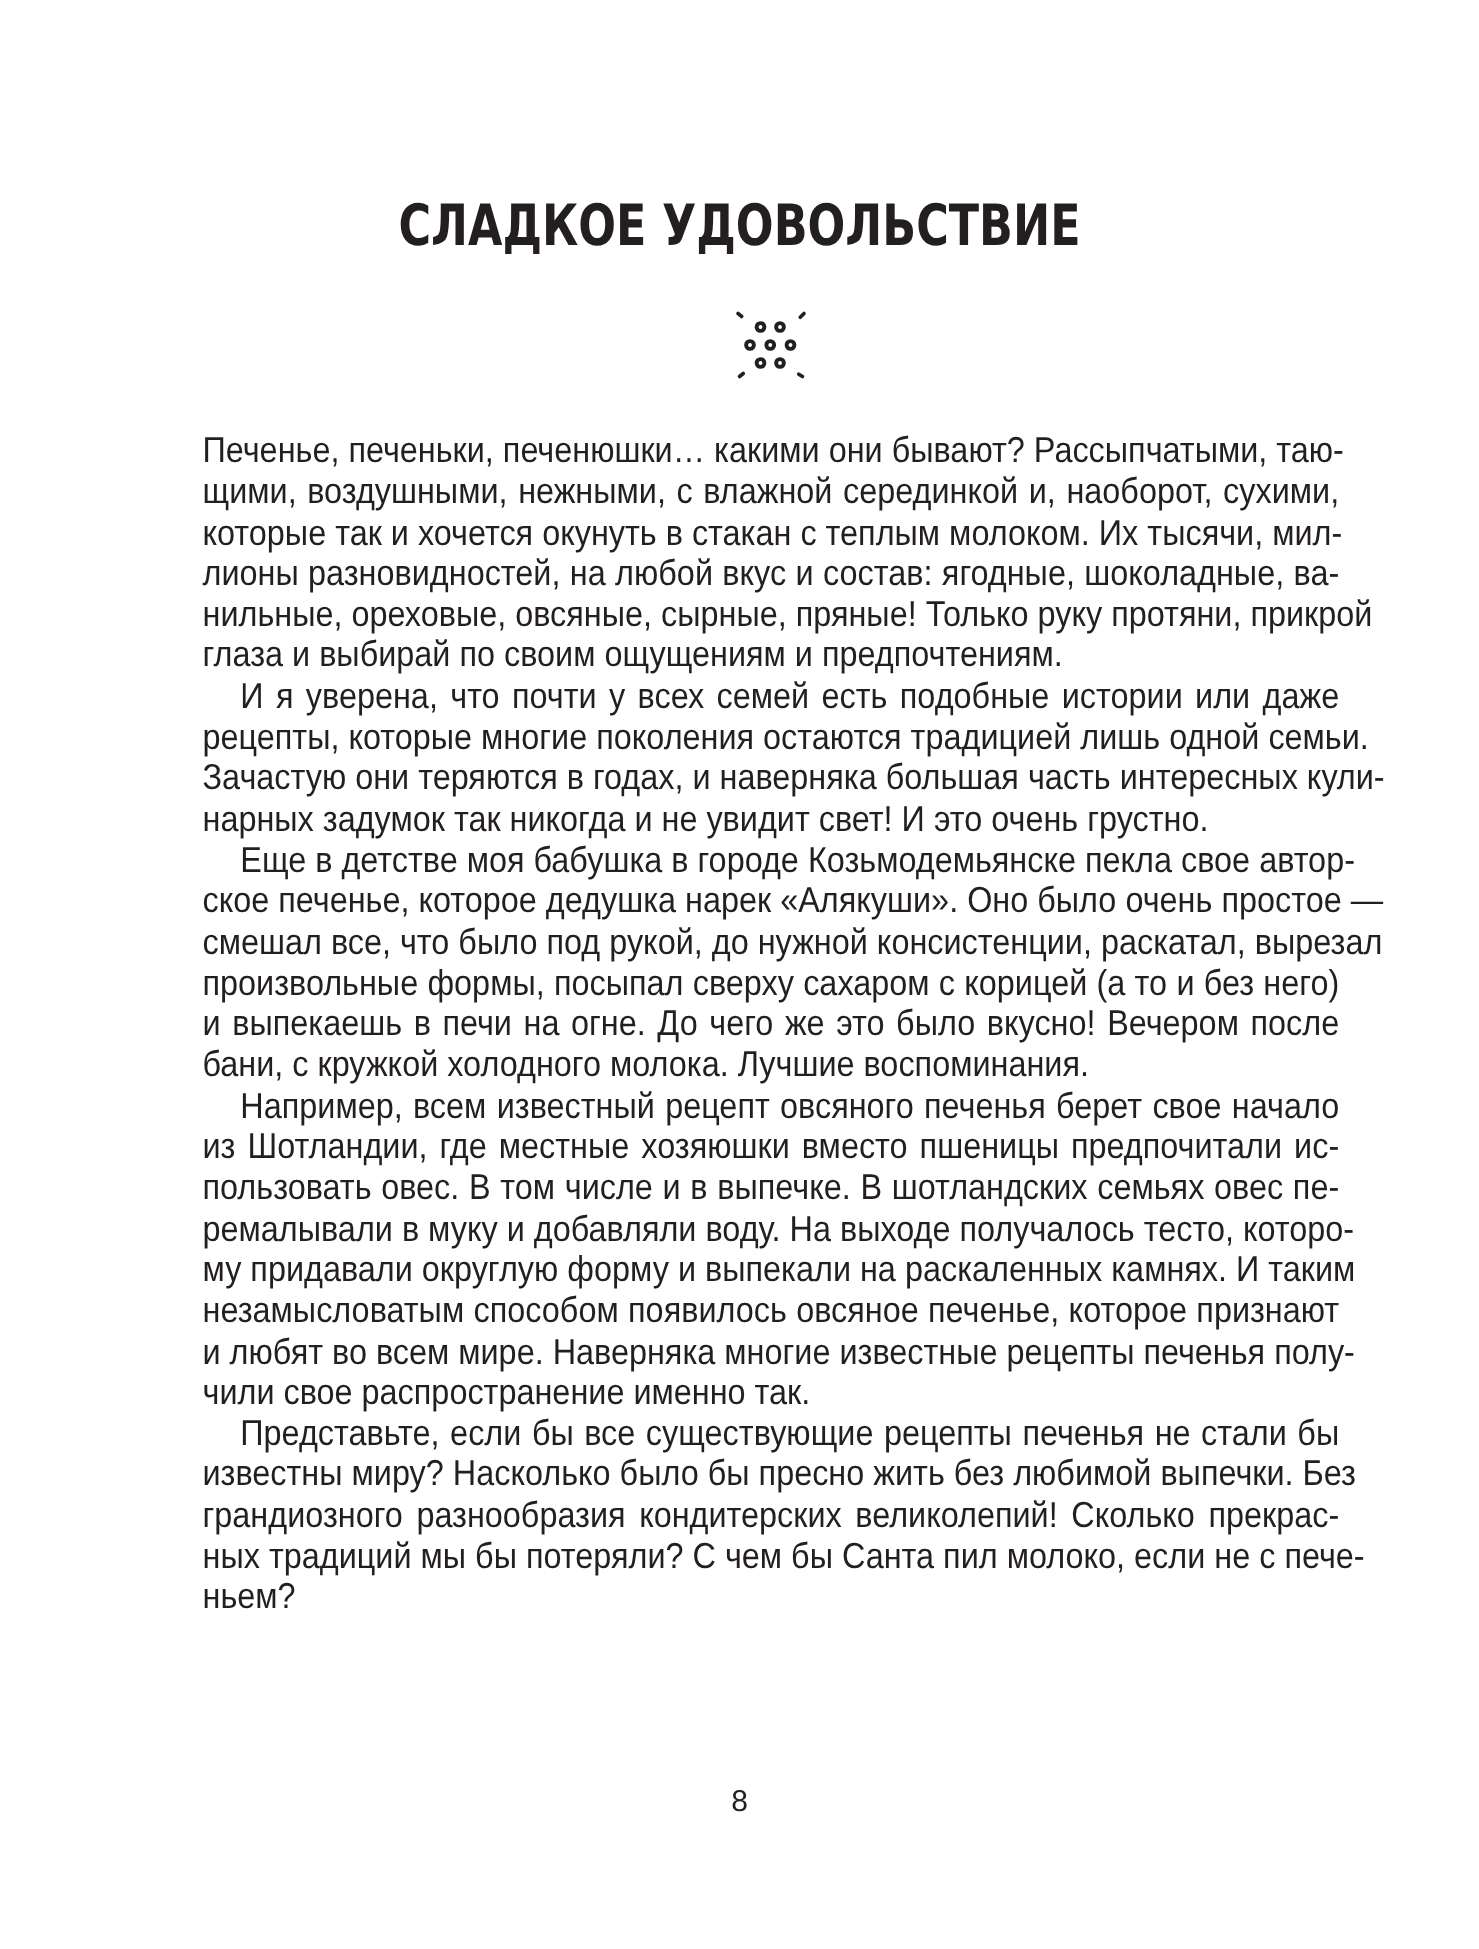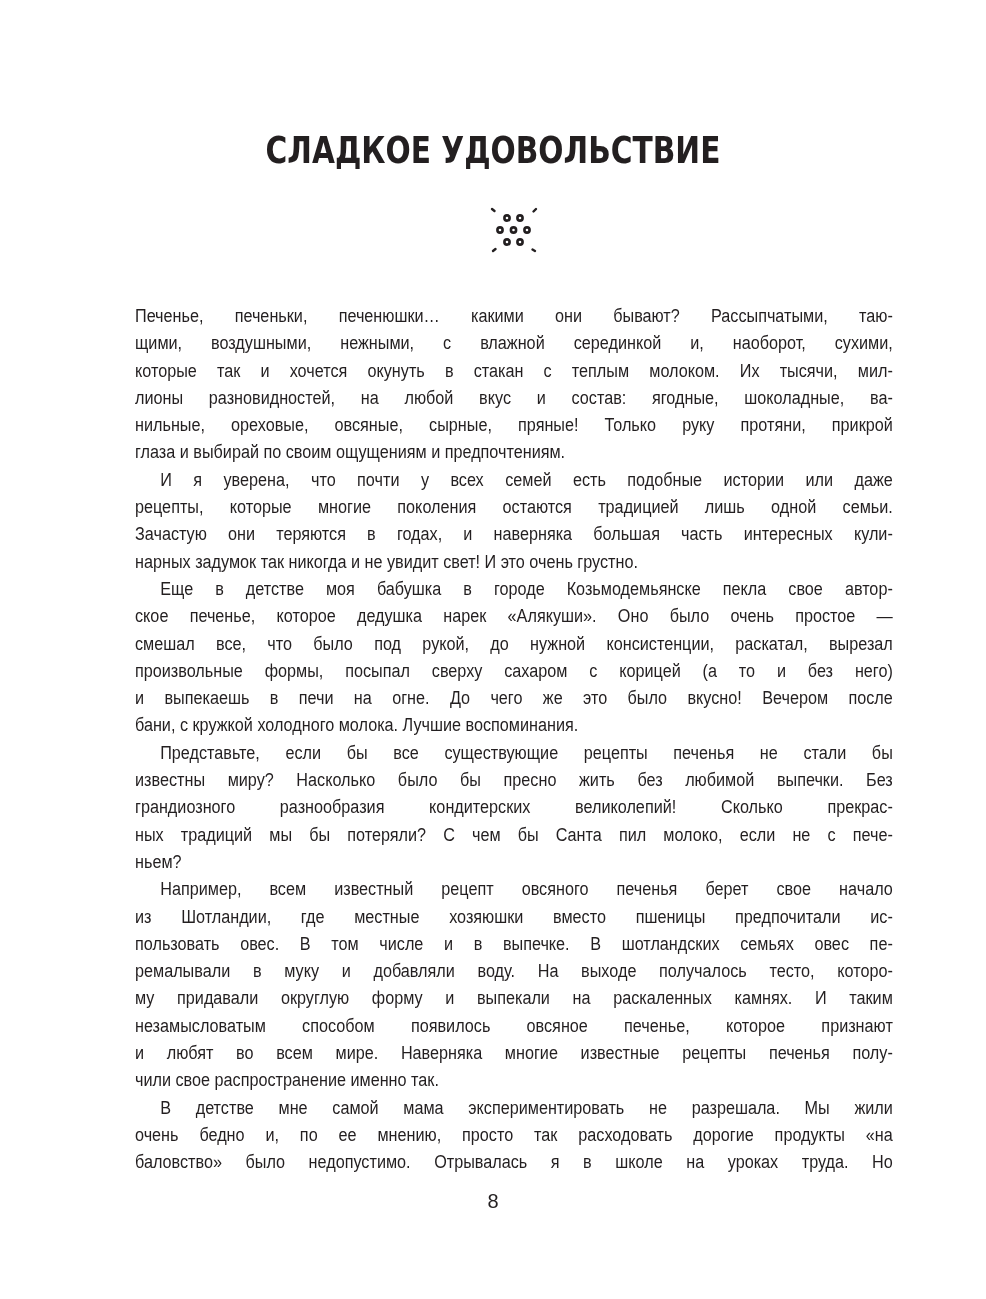--- a/index.html
+++ b/index.html
@@ -32,24 +32,24 @@
     .ornament {
       position: absolute;
       left: 488px;
       top: 205px;
       width: 52px;
       height: 50px;
     }
     .body-text {
       position: absolute;
       left: 135px;
-      top: 303px;
+      top: 287px;
       width: 758px;
       font-family: "Liberation Sans", sans-serif;
-      font-size: 18px;
+      font-size: 24px;
       color: #231f20;
     }
     .line {
       height: 27.3px;
       line-height: 27.3px;
       white-space: nowrap;
       text-align: justify;
       text-align-last: justify;
       transform: scaleX(0.9);
       transform-origin: 0 50%;
@@ -117,38 +117,33 @@
   <div>
     <div class="line indent">Еще в детстве моя бабушка в городе Козьмодемьянске пекла свое автор-</div>
     <div class="line">ское печенье, которое дедушка нарек «Алякуши». Оно было очень простое —</div>
     <div class="line">смешал все, что было под рукой, до нужной консистенции, раскатал, вырезал</div>
     <div class="line">произвольные формы, посыпал сверху сахаром с корицей (а то и без него)</div>
     <div class="line">и выпекаешь в печи на огне. До чего же это было вкусно! Вечером после</div>
     <div class="line last">бани, с кружкой холодного молока. Лучшие воспоминания.</div>
   </div>
 
   <div>
-    <div class="line indent">Представьте, если бы все существующие рецепты печенья не стали бы</div>
-    <div class="line">известны миру? Насколько было бы пресно жить без любимой выпечки. Без</div>
-    <div class="line">грандиозного разнообразия кондитерских великолепий! Сколько прекрас-</div>
-    <div class="line">ных традиций мы бы потеряли? С чем бы Санта пил молоко, если не с пече-</div>
-    <div class="line last">ньем?</div>
-  </div>
-
-  <div>
     <div class="line indent">Например, всем известный рецепт овсяного печенья берет свое начало</div>
     <div class="line">из Шотландии, где местные хозяюшки вместо пшеницы предпочитали ис-</div>
     <div class="line">пользовать овес. В том числе и в выпечке. В шотландских семьях овес пе-</div>
     <div class="line">ремалывали в муку и добавляли воду. На выходе получалось тесто, которо-</div>
     <div class="line">му придавали округлую форму и выпекали на раскаленных камнях. И таким</div>
     <div class="line">незамысловатым способом появилось овсяное печенье, которое признают</div>
     <div class="line">и любят во всем мире. Наверняка многие известные рецепты печенья полу-</div>
     <div class="line last">чили свое распространение именно так.</div>
   </div>
 
   <div>
-    <div class="line indent">В детстве мне самой мама экспериментировать не разрешала. Мы жили</div>
-    <div class="line">очень бедно и, по ее мнению, просто так расходовать дорогие продукты «на</div>
-    <div class="line">баловство» было недопустимо. Отрывалась я в школе на уроках труда. Но</div>
+    <div class="line indent">Представьте, если бы все существующие рецепты печенья не стали бы</div>
+    <div class="line">известны миру? Насколько было бы пресно жить без любимой выпечки. Без</div>
+    <div class="line">грандиозного разнообразия кондитерских великолепий! Сколько прекрас-</div>
+    <div class="line">ных традиций мы бы потеряли? С чем бы Санта пил молоко, если не с пече-</div>
+    <div class="line last">ньем?</div>
   </div>
+
 </div>
 
 <div class="page-number">8</div>
 
 </body></html>

